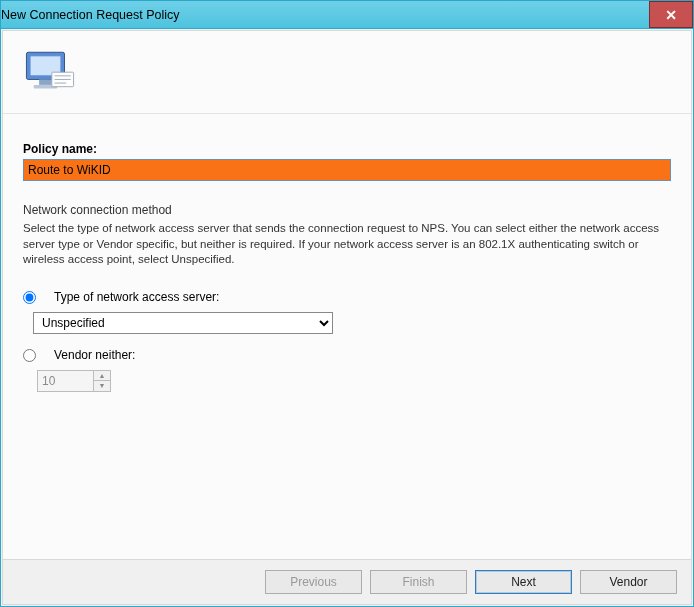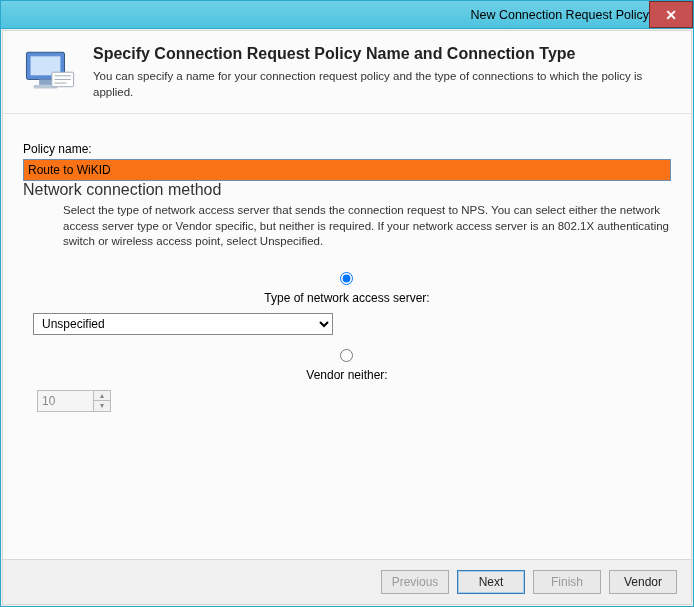--- a/index.html
+++ b/index.html
@@ -24,21 +24,21 @@
   .titlebar {
     height: 28px;
     background: linear-gradient(#6fd0e8, #4dc3df);
     border-bottom: 1px solid #2ba7c9;
     display: flex;
     align-items: stretch;
     position: relative;
   }
   .titlebar-title {
     flex: 1;
-    text-align: right;
+    text-align: left;
     line-height: 28px;
     font-size: 12.5px;
     color: #000;
   }
   .close-btn {
     width: 44px;
     background: #c75050;
     border: 1px solid #7a2b2b;
     display: flex;
     align-items: center;
@@ -78,53 +78,52 @@
     margin: 0;
     font-size: 11.5px;
     color: #333;
     line-height: 1.35;
   }
   .body-area {
     flex: 1;
     padding: 28px 20px 10px 20px;
   }
   .field-label {
-    font-weight: normal;
+    font-weight: bold;
     font-size: 12px;
     color: #000;
     margin-bottom: 3px;
   }
   .text-input {
     width: 100%;
     height: 22px;
     border: 1px solid #6b8fb5;
     padding: 2px 4px;
     font-size: 12px;
     font-family: inherit;
     background: #f97316;
   }
   .group-title {
-    font-size: 16px;
+    margin-top: 22px;
+    font-size: 12px;
     color: #333;
   }
   .group-desc {
     margin-top: 4px;
     font-size: 11.5px;
     color: #333;
     line-height: 1.35;
-    margin-left: 40px;
   }
   .radio-row {
     margin-top: 22px;
     display: flex;
-    align-items: center;
-    gap: 6px;
+    align-items: flex-end;
+    gap: 16px;
     font-size: 12px;
     color: #000;
-    flex-direction: column;
   }
   .radio-row input[type=radio] {
     margin: 0 2px 0 0;
   }
   .select-box {
     margin-top: 8px;
     margin-left: 10px;
     width: 300px;
     height: 22px;
     border: 1px solid #888;
@@ -169,21 +168,21 @@
   .spinner-btns div:first-child { border-bottom: 1px solid #bcbcbc; }
   .footer-area {
     border-top: 1px solid #d8d8d8;
     padding: 10px 14px;
     display: flex;
     justify-content: flex-end;
     gap: 8px;
     background: #f0f0f0;
   }
   .wiz-btn {
-    width: 68px;
+    width: 97px;
     height: 24px;
     border: 1px solid #adadad;
     background: #e9e9e9;
     font-size: 12px;
     font-family: inherit;
     color: #222;
     cursor: pointer;
   }
   .wiz-btn.default {
     border: 1px solid #3a7ab5;
@@ -214,24 +213,20 @@
           <rect x="6" y="8" width="42" height="30" rx="2" fill="#5a8cd6" stroke="#2a4a7a" stroke-width="1"></rect>
           <rect x="10" y="12" width="34" height="22" fill="#cfe3fb" stroke="#5a8cd6"></rect>
           <rect x="20" y="38" width="14" height="6" fill="#8aa5c5"></rect>
           <rect x="14" y="44" width="26" height="4" rx="1" fill="#b9c7d6"></rect>
           <rect x="34" y="30" width="24" height="16" rx="1" fill="#fefefe" stroke="#9aa6b2"></rect>
           <line x1="37" y1="34" x2="55" y2="34" stroke="#9aa6b2"></line>
           <line x1="37" y1="38" x2="55" y2="38" stroke="#9aa6b2"></line>
           <line x1="37" y1="42" x2="50" y2="42" stroke="#9aa6b2"></line>
         </svg>
       </div>
-      <div class="header-text">
-        <h1>Specify Connection Request Policy Name and Connection Type</h1>
-        <p>You can specify a name for your connection request policy and the type of connections to which the policy is applied.</p>
-      </div>
     </div>
 
     <div class="body-area">
 
       <div class="field-label">Policy name:</div>
       <input type="text" class="text-input" value="Route to WiKID" style="">
 
       <div class="group-title">Network connection method</div>
       <div class="group-desc">Select the type of network access server that sends the connection request to NPS. You can select either the network access server type or Vendor specific, but neither is required.  If your network access server is an 802.1X authenticating switch or wireless access point, select Unspecified.</div>
 
@@ -252,19 +247,19 @@
         <div class="spinner-btns">
           <div>▲</div>
           <div>▼</div>
         </div>
       </div>
 
     </div>
 
     <div class="footer-area">
       <button class="wiz-btn" disabled="">Previous</button>
+      <button class="wiz-btn" disabled="">Finish</button>
       <button class="wiz-btn default">Next</button>
-      <button class="wiz-btn" disabled="">Finish</button>
       <button class="wiz-btn">Vendor</button>
     </div>
 
   </div>
 </div>
 
 </body></html>

